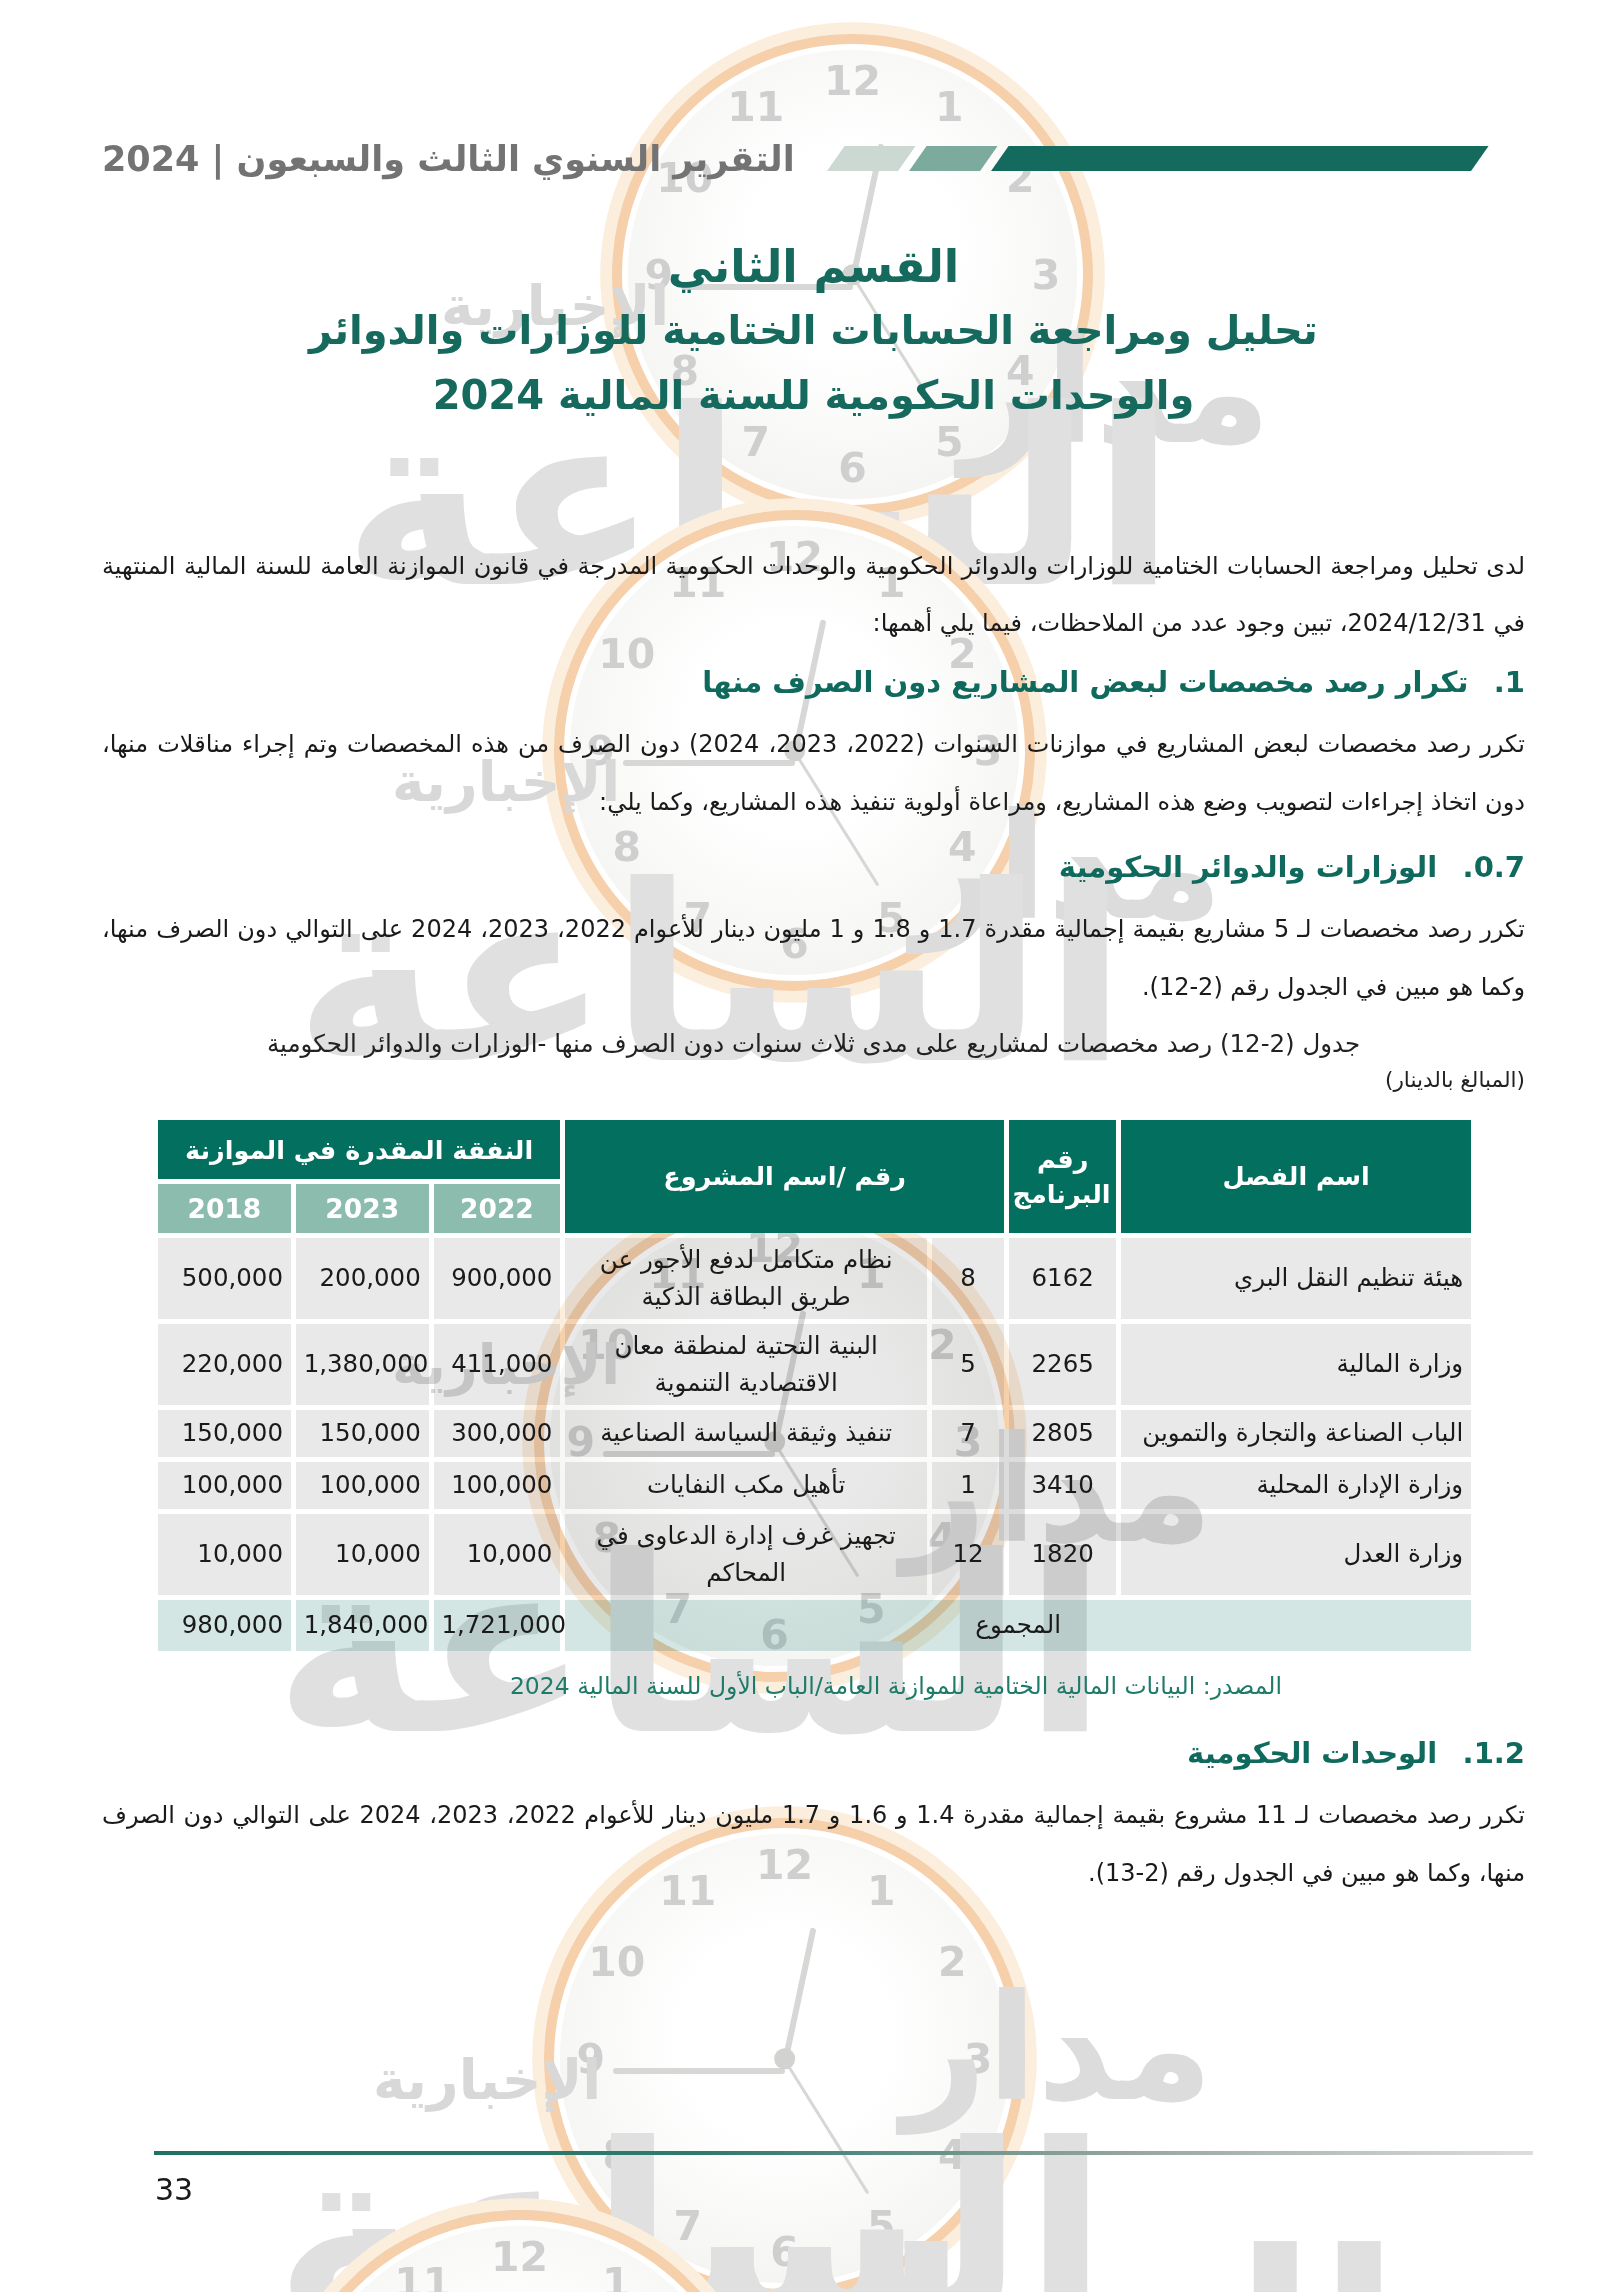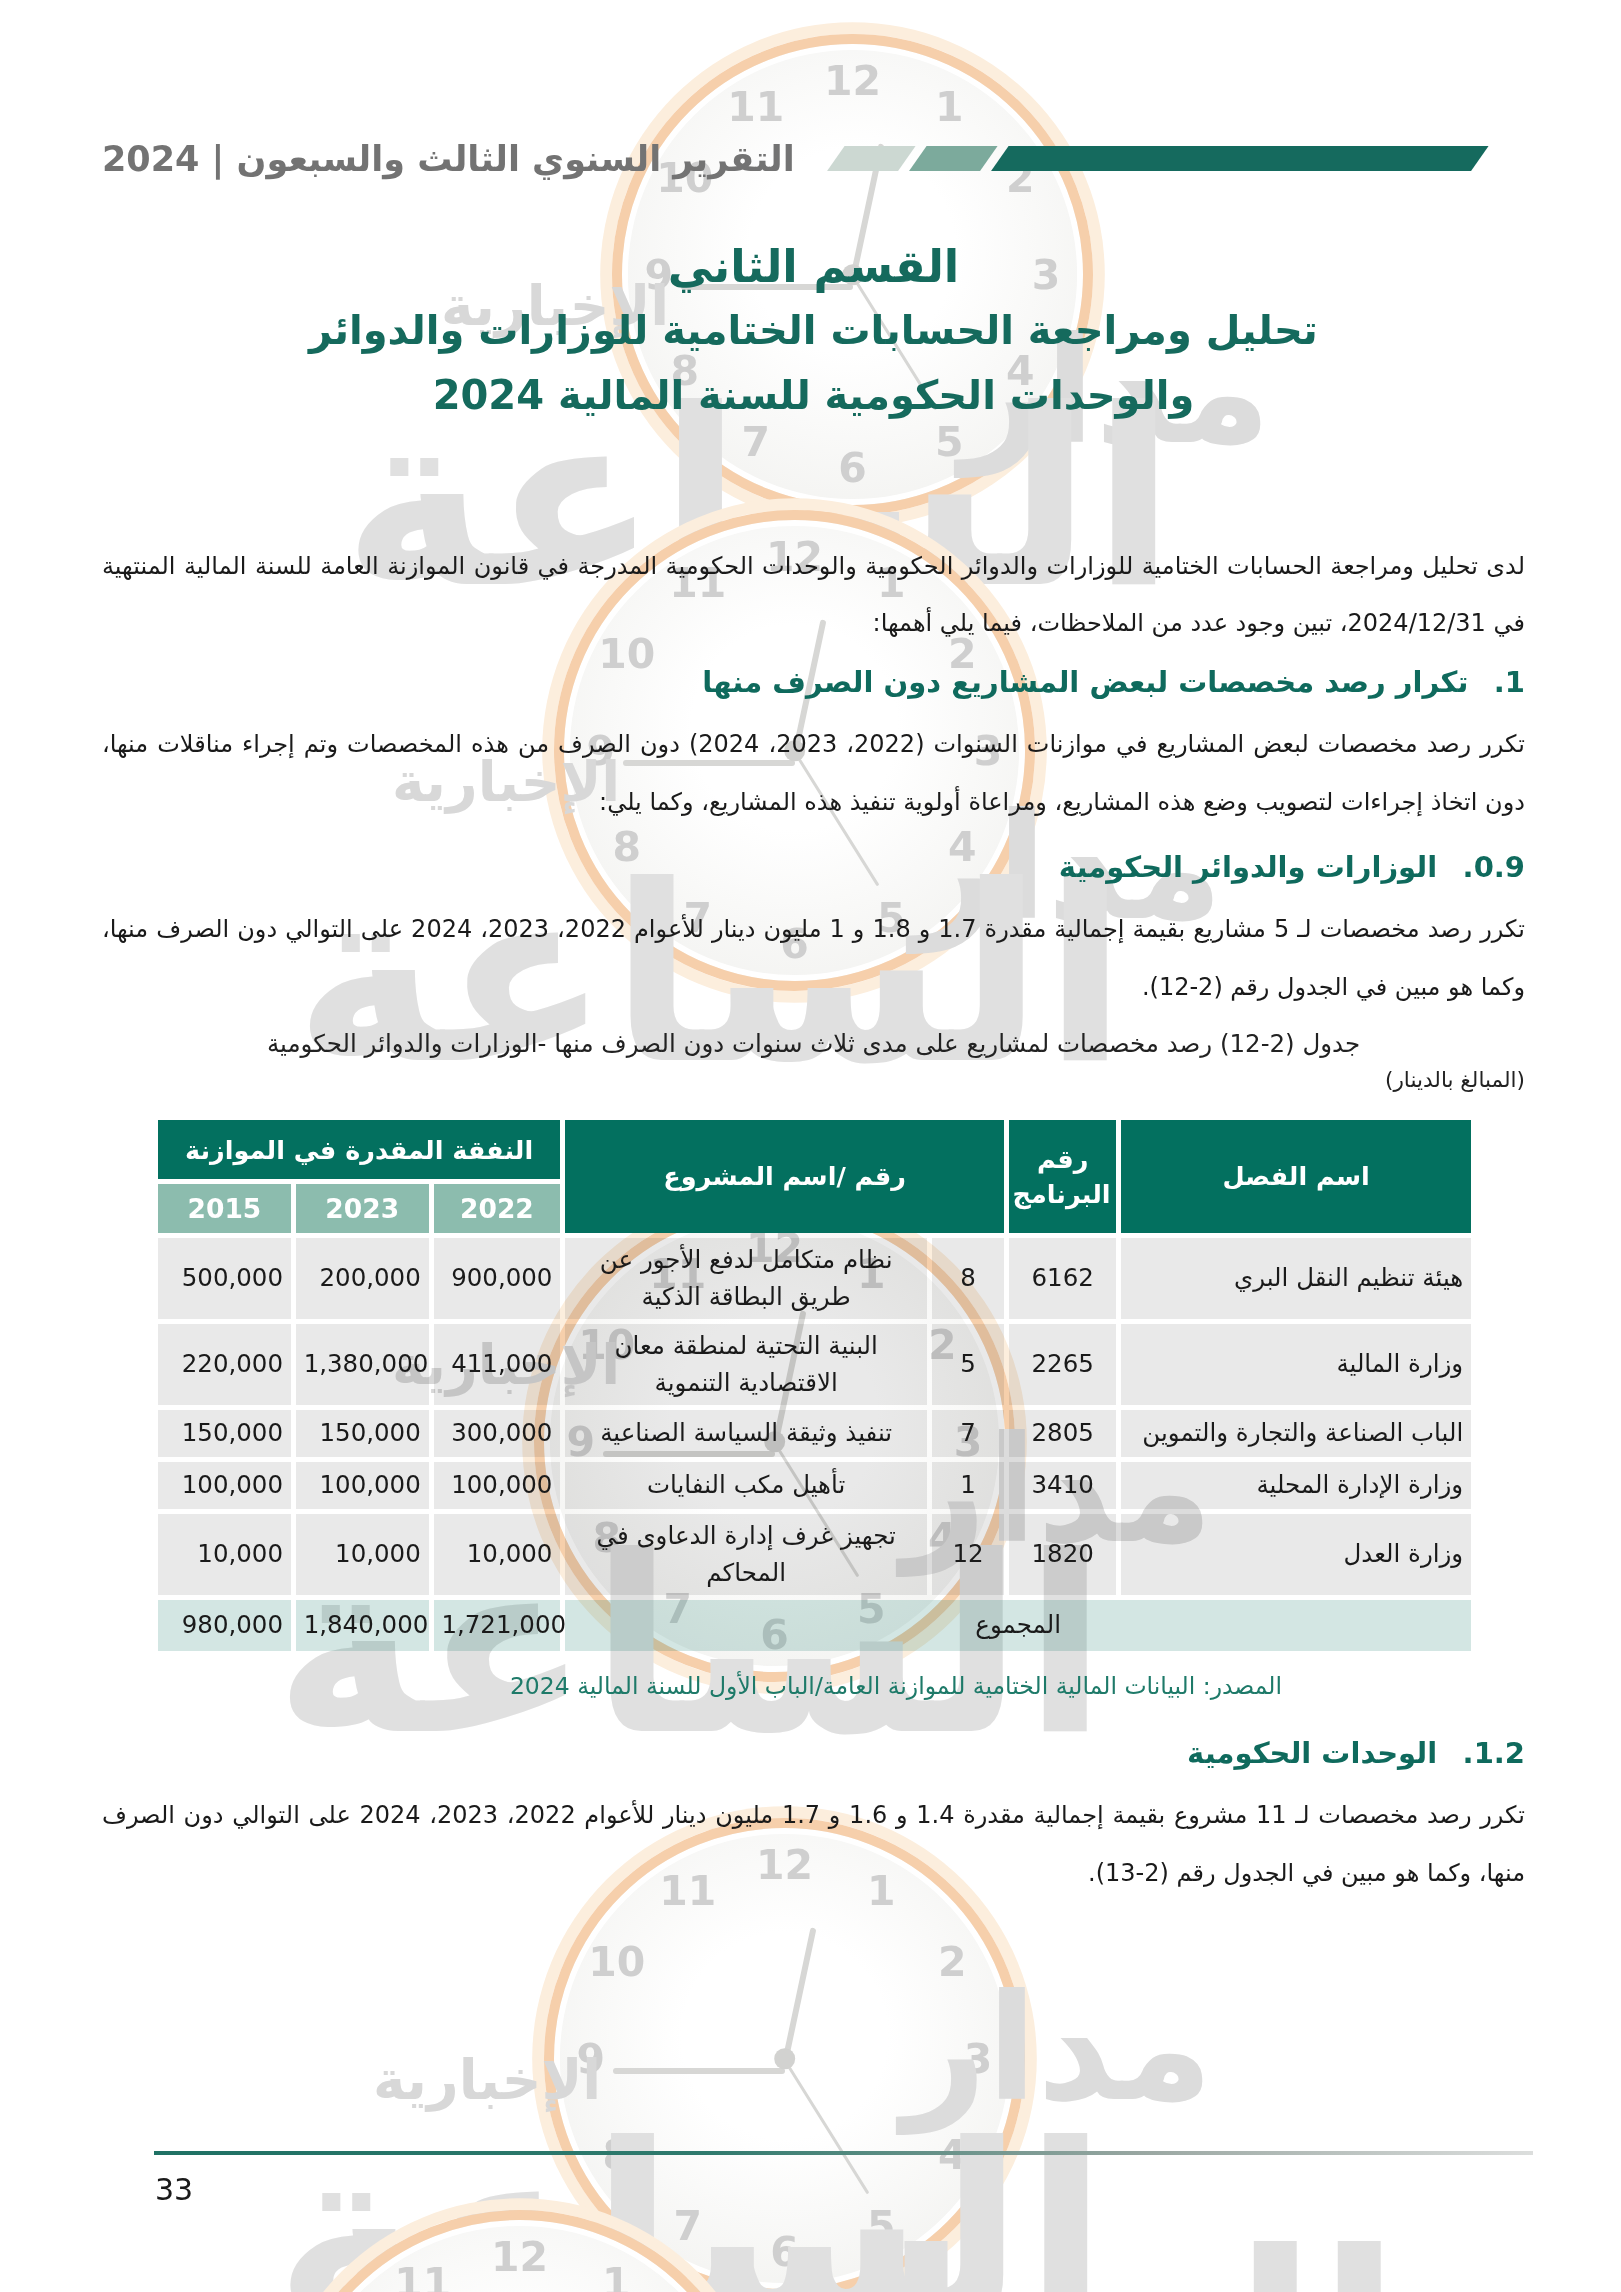--- a/index.html
+++ b/index.html
@@ -224,21 +224,21 @@
     </div>
 
     <div class="para intro">لدى تحليل ومراجعة الحسابات الختامية للوزارات والدوائر الحكومية والوحدات الحكومية المدرجة في قانون الموازنة العامة للسنة المالية المنتهية في 2024/12/31، تبين وجود عدد من الملاحظات، فيما يلي أهمها:</div>
 
     <div class="sec-h h1">
       <span class="num">1.</span><span>تكرار رصد مخصصات لبعض المشاريع دون الصرف منها</span>
     </div>
     <div class="para p1">تكرر رصد مخصصات لبعض المشاريع في موازنات السنوات (2022، 2023، 2024) دون الصرف من هذه المخصصات وتم إجراء مناقلات منها، دون اتخاذ إجراءات لتصويب وضع هذه المشاريع، ومراعاة أولوية تنفيذ هذه المشاريع، وكما يلي:</div>
 
     <div class="sec-h h11">
-      <span class="num">0.9.</span><span>الوزارات والدوائر الحكومية</span>
+      <span class="num">0.7.</span><span>الوزارات والدوائر الحكومية</span>
     </div>
     <div class="para p11">تكرر رصد مخصصات لـ 5 مشاريع بقيمة إجمالية مقدرة 1.7 و 1.8 و 1 مليون دينار للأعوام 2022، 2023، 2024 على التوالي دون الصرف منها، وكما هو مبين في الجدول رقم (2-12).</div>
 
     <div class="tbl-caption">جدول (2-12) رصد مخصصات لمشاريع على مدى ثلاث سنوات دون الصرف منها -الوزارات والدوائر الحكومية</div>
     <div class="currency-note">(المبالغ بالدينار)</div>
 
     <table class="main">
       <colgroup>
         <col style="width:345px">
           <col style="width:106px">
@@ -251,21 +251,21 @@
       <thead>
         <tr>
           <th rowspan="2">اسم الفصل</th>
           <th rowspan="2">رقم البرنامج</th>
           <th rowspan="2" colspan="2">رقم /اسم المشروع</th>
           <th colspan="3" class="grp">النفقة المقدرة في الموازنة</th>
         </tr>
         <tr>
           <th class="yr">2022</th>
           <th class="yr">2023</th>
-          <th class="yr">2015</th>
+          <th class="yr">2018</th>
         </tr>
       </thead>
       <tbody>
         <tr class="r-tall">
           <td class="chapter">هيئة تنظيم النقل البري</td>
           <td class="cnum">6162</td>
           <td class="cnum">8</td>
           <td class="project">نظام متكامل لدفع الأجور عن طريق البطاقة الذكية</td>
           <td class="money">900,000</td>
           <td class="money">200,000</td>

